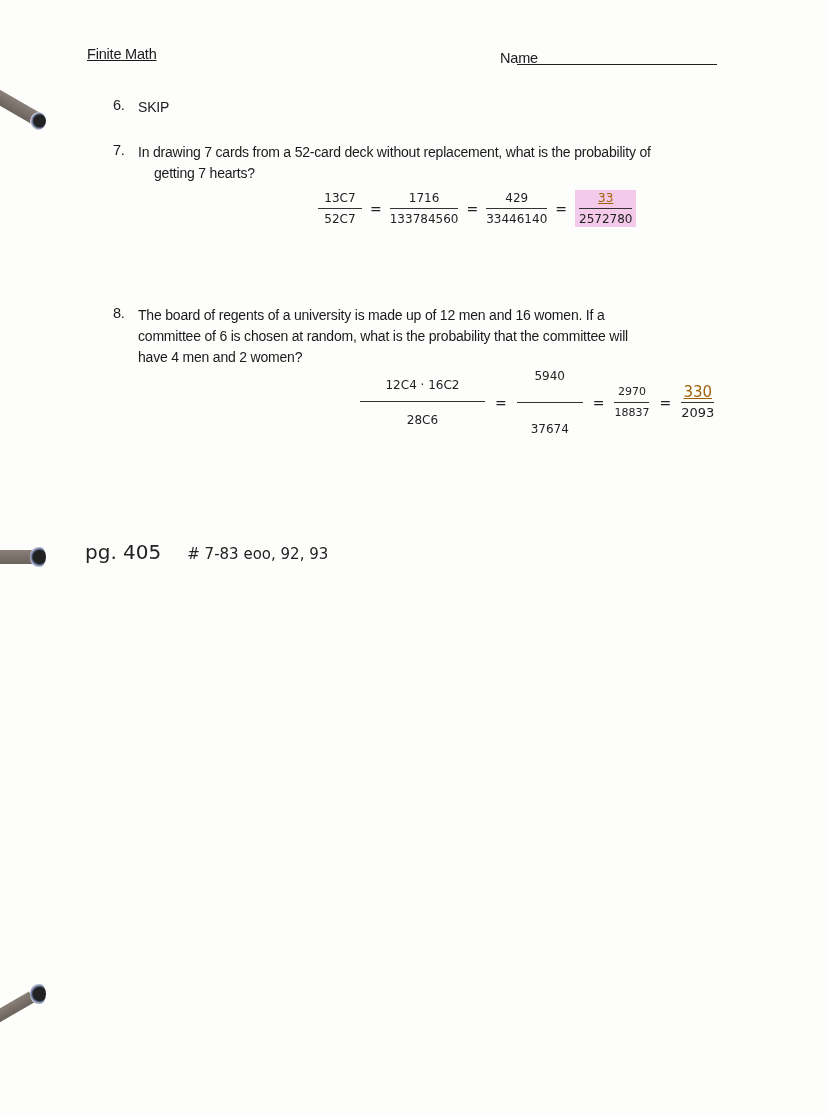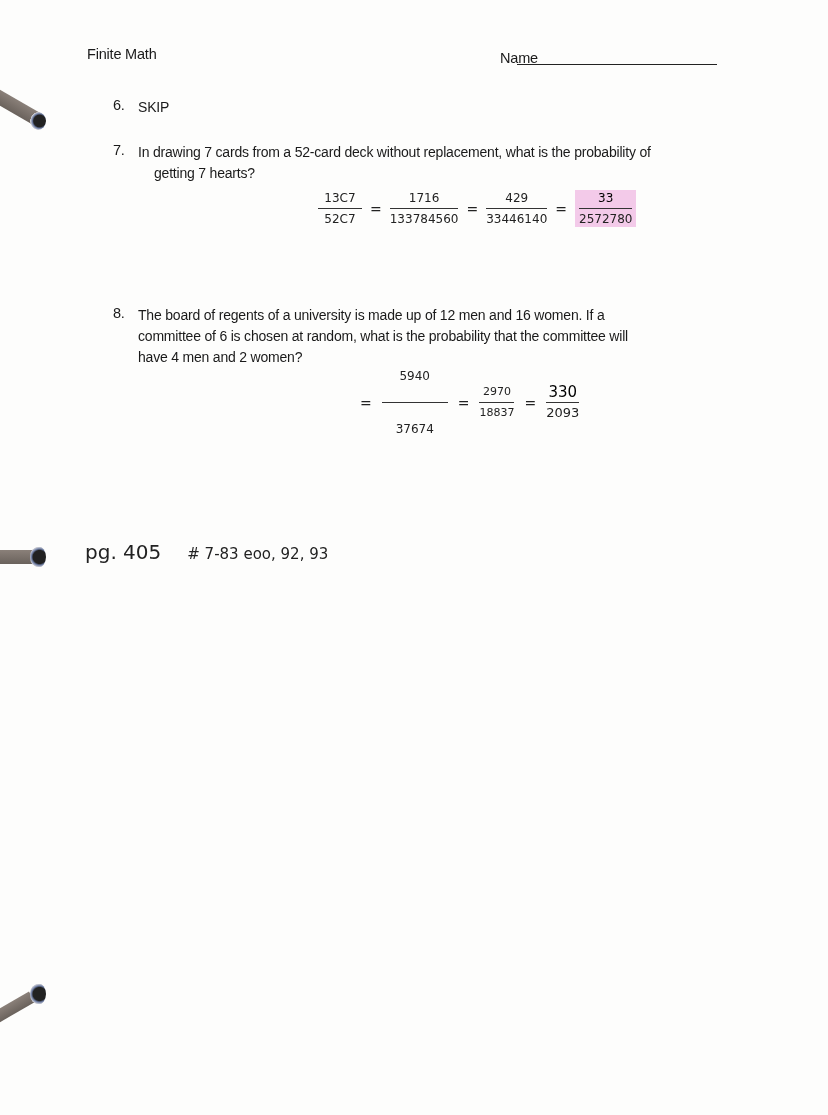--- a/index.html
+++ b/index.html
@@ -5,31 +5,31 @@
   html, body { margin: 0; padding: 0; }
   body {
     width: 828px; height: 1115px; position: relative; overflow: hidden;
     background: #fdfdfc;
     font-family: "Liberation Sans", sans-serif;
     color: #1a1a1a;
   }
   .abs { position: absolute; }
   .printed { font-family: "Liberation Sans", sans-serif; font-size: 14px; letter-spacing: -0.2px; }
   .hand { font-family: "DejaVu Sans", sans-serif; color: #222; }
-  .title { left: 87px; top: 46px; font-size: 14.5px; }
+  .title { left: 87px; top: 46px; font-size: 14.5px; text-decoration: underline; }
   .name-label { left: 500px; top: 50px; font-size: 14.5px; }
   .name-line { left: 517px; top: 64px; width: 200px; border-bottom: 1.5px solid #222; height: 0; }
   .qnum { font-size: 14.5px; }
   .qtext { font-size: 14px; line-height: 21px; }
   .frac { display: inline-flex; flex-direction: column; align-items: center; }
   .frac .num, .frac .den { font-size: 12px; line-height: 16px; }
   .frac .bar { height: 0; border-top: 1.2px solid #333; align-self: stretch; margin: 2px 0; }
   .eq { font-size: 14px; }
   .pink-hl { background: rgba(230, 140, 210, 0.45); }
-  .pink { color: #000000; }
+  .pink { color: #a16207; text-decoration: underline; }
   .ring { border-radius: 50%; background: radial-gradient(circle at 60% 50%, #222 0 45%, #6b7aa0 55%, #d9d9de 70%, transparent 72%); }
   .rod { background: linear-gradient(#8a8079, #6a625c); }
 </style>
 </head>
 <body>
 
 <div class="abs rod" style="left:-10px; top:100px; width:52px; height:14px; transform:rotate(30deg);"></div>
 <div class="abs ring" style="left:30px; top:112px; width:16px; height:18px;"></div>
 <div class="abs rod" style="left:-5px; top:550px; width:45px; height:14px;"></div>
 <div class="abs ring" style="left:30px; top:546px; width:16px; height:22px;"></div>
@@ -72,20 +72,25 @@
     <span class="den">2572780</span>
   </div>
 </div>
 
 <div class="abs printed qnum" style="left:113px; top:305px;">8.</div>
 <div class="abs printed qtext" style="left:138px; top:305px;">The board of regents of a university is made up of 12 men and 16 women. If a</div>
 <div class="abs printed qtext" style="left:138px; top:326px;">committee of 6 is chosen at random, what is the probability that the committee will</div>
 <div class="abs printed qtext" style="left:138px; top:347px;">have 4 men and 2 women?</div>
 
 <div class="abs hand" style="left:360px; top:368px; display:flex; align-items:center; gap:10px;">
+  <div class="frac" style="width:125px;">
+    <span class="num" style="padding-bottom:6px;">12C4 · 16C2</span>
+    <span class="bar"></span>
+    <span class="den" style="padding-top:8px;">28C6</span>
+  </div>
   <span class="eq">=</span>
   <div class="frac" style="width:66px;gap:16px;">
     <span class="num">5940</span>
     <span class="bar"></span>
     <span class="den">37674</span>
   </div>
   <span class="eq">=</span>
   <div class="frac">
     <span class="num" style="font-size:11px;">2970</span>
     <span class="bar"></span>

